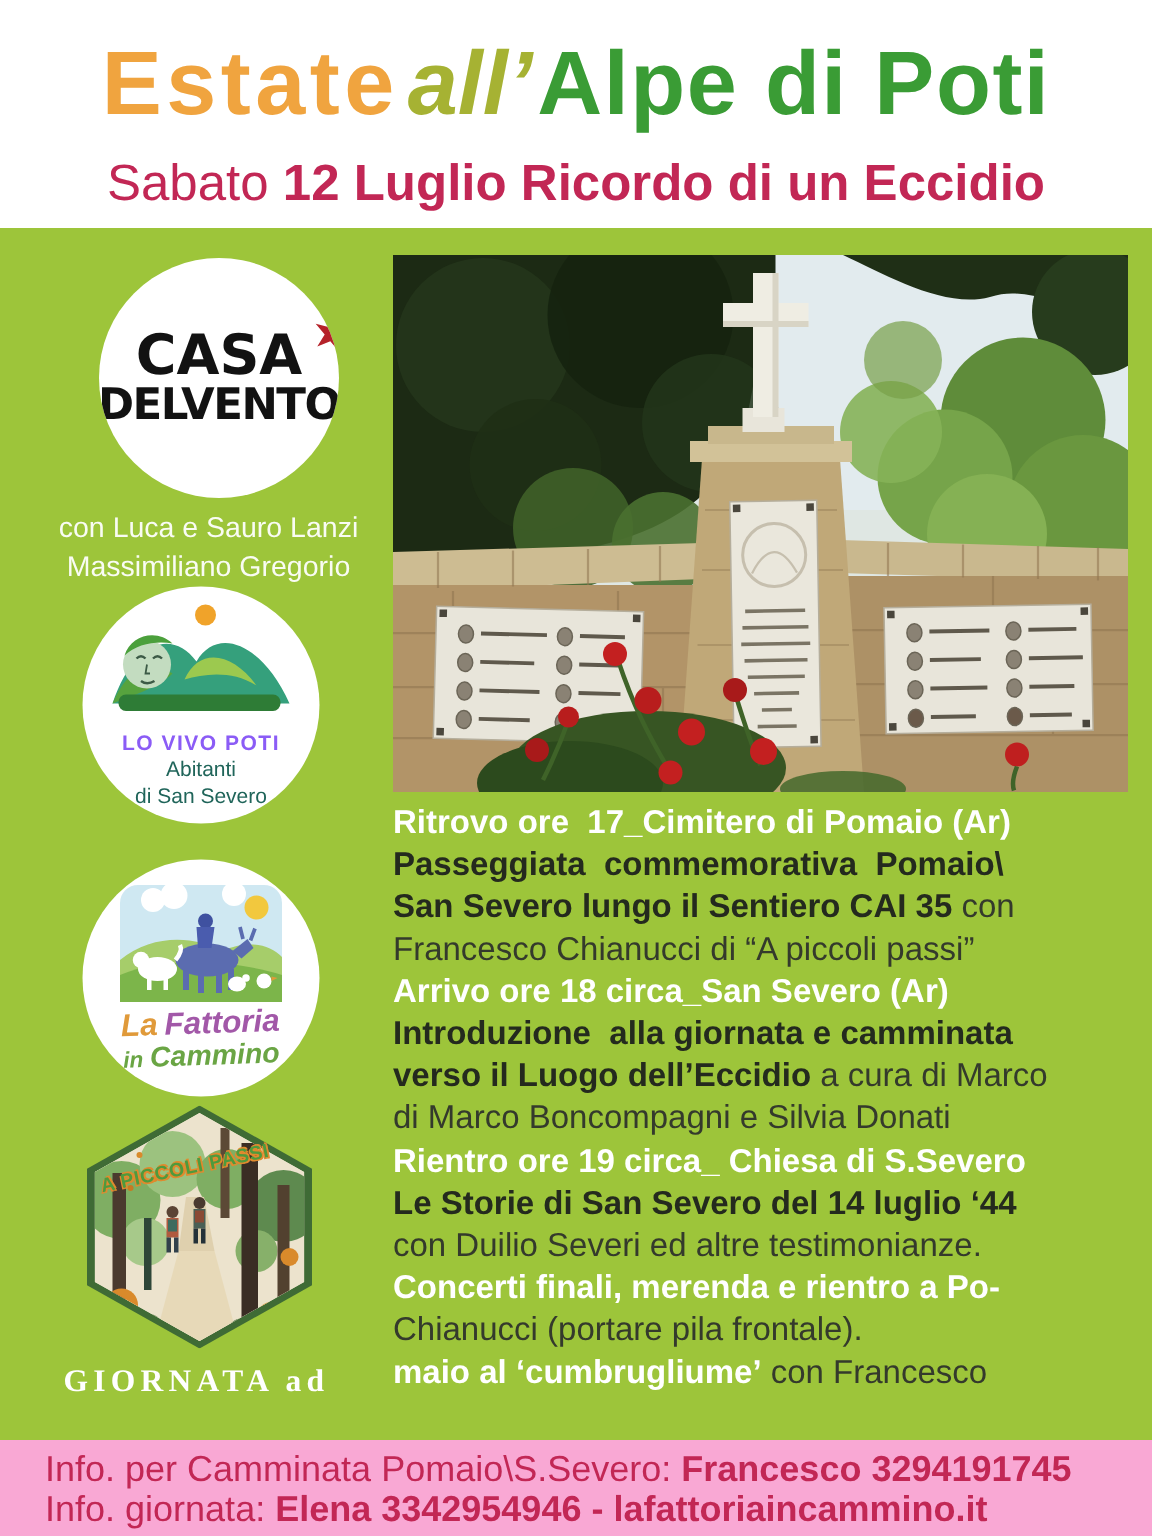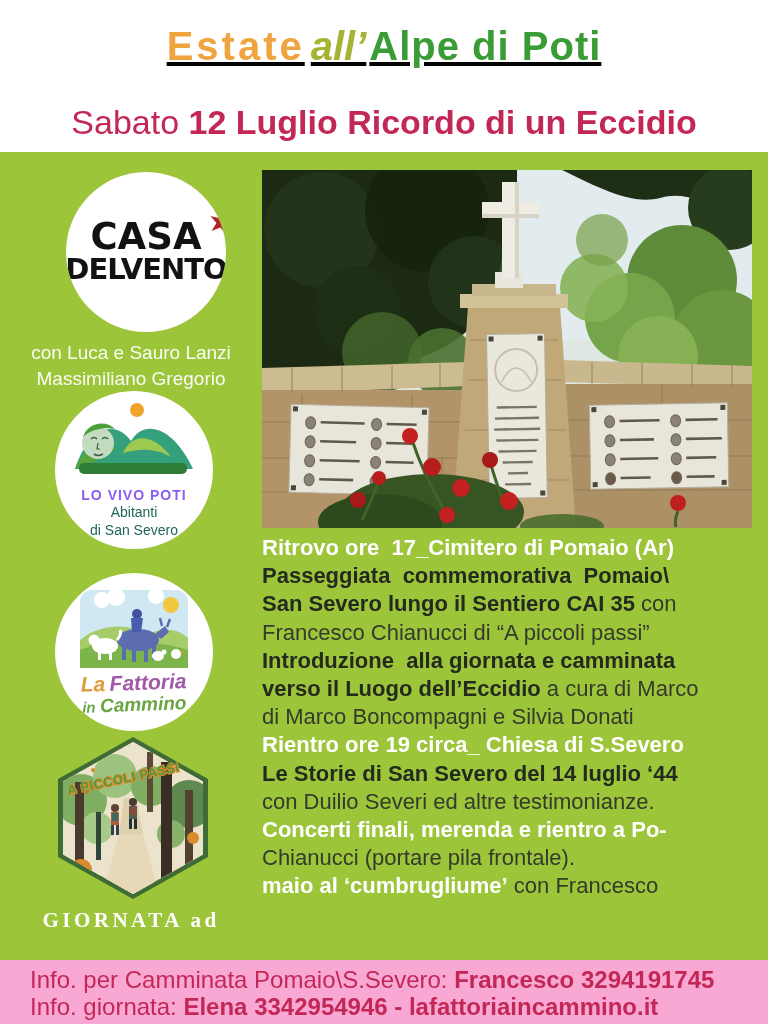--- a/index.html
+++ b/index.html
@@ -6,39 +6,39 @@
     --green:#9dc53a; --crimson:#c22755; --orange:#f0a43f; --olive:#a6b233;
     --tgreen:#3a9c35; --dark:#242a1e; --drreg:#343a2c; --white:#ffffff;
   }
   *{margin:0;padding:0;box-sizing:border-box;}
   html,body{width:768px;height:1024px;}
   body{font-family:"Liberation Sans",sans-serif;background:#fff;overflow:hidden;position:relative;}
   .page{position:absolute;inset:0;width:768px;height:1024px;background:#fff;}
 
   
   .header{position:absolute;top:0;left:0;right:0;height:152px;background:#fff;}
-  .title{position:absolute;top:26px;left:0;right:0;display:flex;justify-content:center;align-items:flex-start;font-size:40px;line-height:1;white-space:pre;text-decoration:underline;}
+  .title{position:absolute;top:26px;left:0;right:0;display:flex;justify-content:center;align-items:flex-start;font-size:60px;line-height:1;white-space:pre;}
   .seg-orange{color:var(--orange);font-weight:700;letter-spacing:3px;}
   .seg-olive{color:var(--olive);font-style:italic;font-weight:700;letter-spacing:0;padding:0 3px 0 6px;}
   .seg-green{color:var(--tgreen);font-weight:700;letter-spacing:1px;}
   .subtitle{position:absolute;top:104px;left:0;right:0;text-align:center;font-size:34px;line-height:1.1;color:var(--crimson);white-space:pre;}
   .seg-sab{font-weight:400;text-align:center;}
   .seg-sbold{font-weight:700;}
 
   
   .body-green{position:absolute;top:152px;left:0;right:0;bottom:64px;background:var(--green);}
 
   
   .logo-circle{position:absolute;background:#fff;border-radius:50%;display:flex;align-items:center;justify-content:center;overflow:hidden;}
   .c-casa{left:66px;top:172px;width:160px;height:160px;}
   .cdv{text-align:center;color:#121212;font-family:"DejaVu Sans",sans-serif;font-weight:900;}
   .cdv1{font-size:37px;line-height:.92;letter-spacing:0;position:relative;display:inline-block;}
   .cdv-star{position:absolute;right:-34px;top:-12px;color:#b5222a;font-size:32px;transform:rotate(14deg);}
   .cdv2{font-size:29px;line-height:1;letter-spacing:-1px;}
-  .credit{position:absolute;left:0;top:340px;width:262px;text-align:center;color:rgba(255,255,255,.94);font-size:19px;line-height:26px;font-weight:400;}
+  .credit{position:absolute;left:8px;top:340px;width:262px;text-align:center;color:rgba(255,255,255,.94);font-size:19px;line-height:26px;font-weight:400;}
 
   .c-poti{left:55px;top:391px;width:158px;height:158px;flex-direction:column;}
   .poti-name{font-size:14px;font-weight:700;letter-spacing:1px;color:#8b5cf6;margin-top:12px;}
   .poti-sub{font-size:14px;line-height:18px;color:#20655a;}
 
   .c-fatt{left:55px;top:573px;width:158px;height:158px;flex-direction:column;}
   .fatt-text{font-style:italic;text-align:center;line-height:20px;margin-top:3px;transform:rotate(-2deg);}
   .fatt-la{color:#e09a3a;font-size:21px;font-weight:700;}
   .fatt-fattoria{color:#a258a8;font-size:21px;font-weight:700;}
   .fatt-in{color:#6aa544;font-size:15px;font-weight:700;}
@@ -330,20 +330,21 @@
         <ellipse cx="300" cy="356" rx="42" ry="12" fill="#44682c" opacity=".85"></ellipse>
       </g>
     </svg>
   </div>
 
   <div class="program">
     <div class="pline"><span class="seg-wb">Ritrovo ore  17_Cimitero di Pomaio (Ar)</span></div>
     <div class="pline"><span class="seg-db">Passeggiata  commemorativa  Pomaio\</span></div>
     <div class="pline"><span class="seg-db">San Severo lungo il Sentiero CAI 35</span><span class="seg-dr"> con</span></div>
     <div class="pline"><span class="seg-dr">Francesco Chianucci di “A piccoli passi”</span></div>
+    <div class="pline"><span class="seg-wb">Arrivo ore 18 circa_San Severo (Ar)</span></div>
     <div class="pline"><span class="seg-db">Introduzione  alla giornata e camminata</span></div>
     <div class="pline"><span class="seg-db">verso il Luogo dell’Eccidio</span><span class="seg-dr"> a cura di Marco</span></div>
     <div class="pline"><span class="seg-dr">di Marco Boncompagni e Silvia Donati</span></div>
     <div class="pline"><span class="seg-wb">Rientro ore 19 circa_ Chiesa di S.Severo</span></div>
     <div class="pline"><span class="seg-dm">Le Storie di San Severo del 14 luglio ‘44</span></div>
     <div class="pline"><span class="seg-dr">con Duilio Severi ed altre testimonianze.</span></div>
     <div class="pline"><span class="seg-wb">Concerti finali, merenda e rientro a Po-</span></div>
     <div class="pline"><span class="seg-dr">Chianucci (portare pila frontale).</span></div>
     <div class="pline"><span class="seg-wb">maio al ‘cumbrugliume’</span><span class="seg-dr"> con Francesco</span></div>
   </div>

